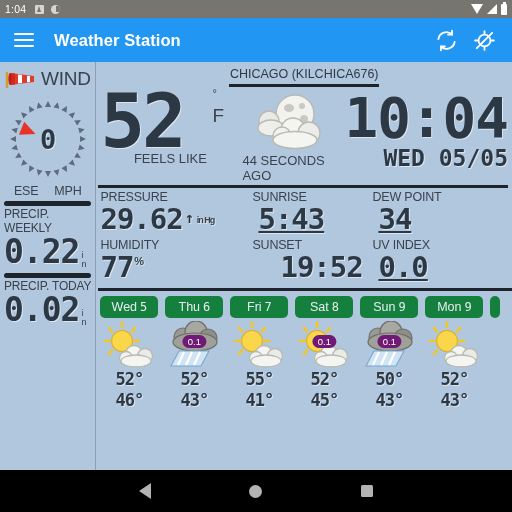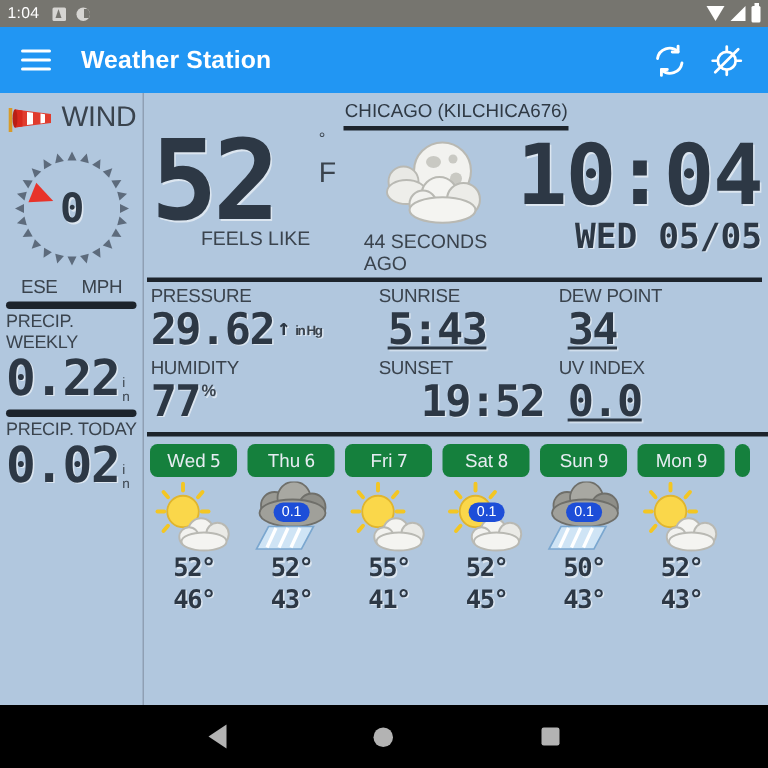--- a/index.html
+++ b/index.html
@@ -211,21 +211,21 @@
   .daytab .dnum { font-family: "DejaVu Sans Mono", monospace; margin-left: 3px; font-size: 12px; }
   .daytab.partial { min-width: 10px; width: 10px; padding: 0; overflow: hidden; }
 
   .daycols { display: flex; gap: 7px; margin-top: 3px; }
   .daycol { width: 58px; flex: 0 0 auto; text-align: center; }
   .fc-icon { width: 58px; height: 48px; position: relative; margin: 0 auto; }
   .fc-hi { font-size: 17px; line-height: 1.25; }
   .fc-lo { font-size: 17px; line-height: 1.25; }
   .pop {
     position: absolute; left: 50%; top: 14px; transform: translateX(-50%);
-    background: #1d4ed8; color: #fff; border-radius: 8px;
+    background: #701a75; color: #fff; border-radius: 8px;
     font-size: 9.5px; padding: 1px 5px;
     font-family: "Liberation Sans", sans-serif;
     z-index: 5;
   }
 
   
   .navbar {
     height: 42px; background: #000;
     display: flex; align-items: center; justify-content: space-around;
     padding: 0 90px;

